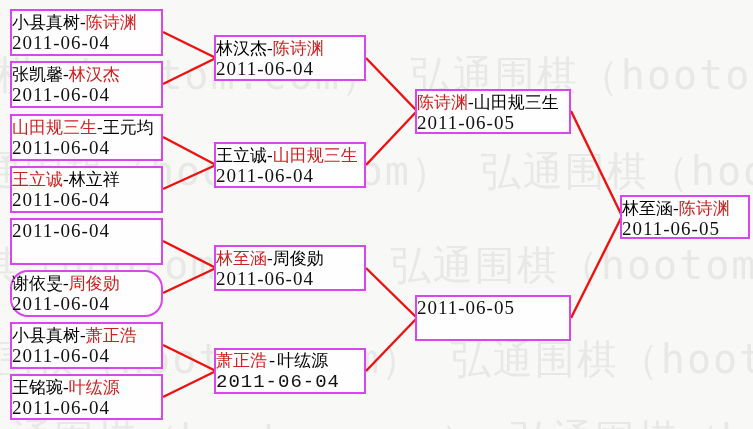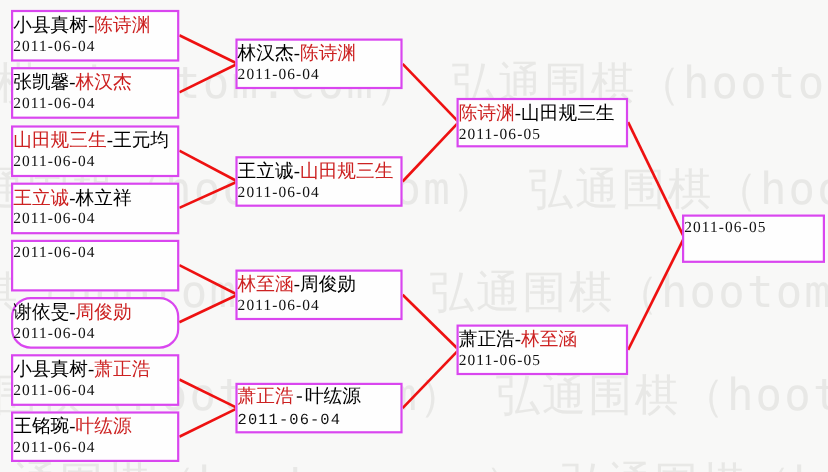--- a/index.html
+++ b/index.html
@@ -16,21 +16,21 @@
   }
   .watermark-row span{margin-right:28px;}
   svg.connectors{position:absolute;left:0;top:0;z-index:1;}
   .box{
     position:absolute;z-index:2;
     background:#fefefe;border:2px solid #d946ef;
     text-align:left;box-sizing:border-box;
     padding-top:1px;
   }
   .names{font-size:17px;line-height:21px;color:#000;}
-  .date{font-size:14px;line-height:20px;color:#111;letter-spacing:1px;}
+  .date{font-size:19px;line-height:20px;color:#111;letter-spacing:1px;}
   .win{color:#cc2121;}
 </style>
 </head>
 <body>
 
 <div class="watermark-row" style="left:-130px;top:48px;"><span>弘通围棋（hootom.com）</span><span>弘通围棋（hootom.com）</span></div>
 <div class="watermark-row" style="left:-60px;top:144px;"><span>弘通围棋（hootom.com）</span><span>弘通围棋（hootom.com）</span></div>
 <div class="watermark-row" style="left:-150px;top:238px;"><span>弘通围棋（hootom.com）</span><span>弘通围棋（hootom.com）</span></div>
 <div class="watermark-row" style="left:-90px;top:332px;"><span>弘通围棋（hootom.com）</span><span>弘通围棋（hootom.com）</span></div>
 <div class="watermark-row" style="left:-30px;top:412px;"><span>弘通围棋（hootom.com）</span><span>弘通围棋（hootom.com）</span></div>
@@ -101,19 +101,19 @@
 <div class="box" style="left:214px;top:348px;width:152px;height:46px;font-family:Liberation Mono, monospace;">
   <div class="names"><span class="win">萧正浩</span><span>-</span><span>叶纮源</span></div>
   <div class="date">2011-06-04</div>
 </div>
 
 <div class="box" style="left:415px;top:89px;width:156px;height:45px;">
   <div class="names"><span class="win">陈诗渊</span><span>-</span><span>山田规三生</span></div>
   <div class="date">2011-06-05</div>
 </div>
 <div class="box" style="left:415px;top:295px;width:156px;height:46px;">
-  <div class="names"><span>萧正浩</span><span>-</span><span class="win">林至涵</span></div>
   <div class="date">2011-06-05</div>
 </div>
 
 <div class="box" style="left:620px;top:195px;width:130px;height:44px;">
+  <div class="names"><span>林至涵</span><span>-</span><span class="win">陈诗渊</span></div>
   <div class="date">2011-06-05</div>
 </div>
 
 </body></html>

